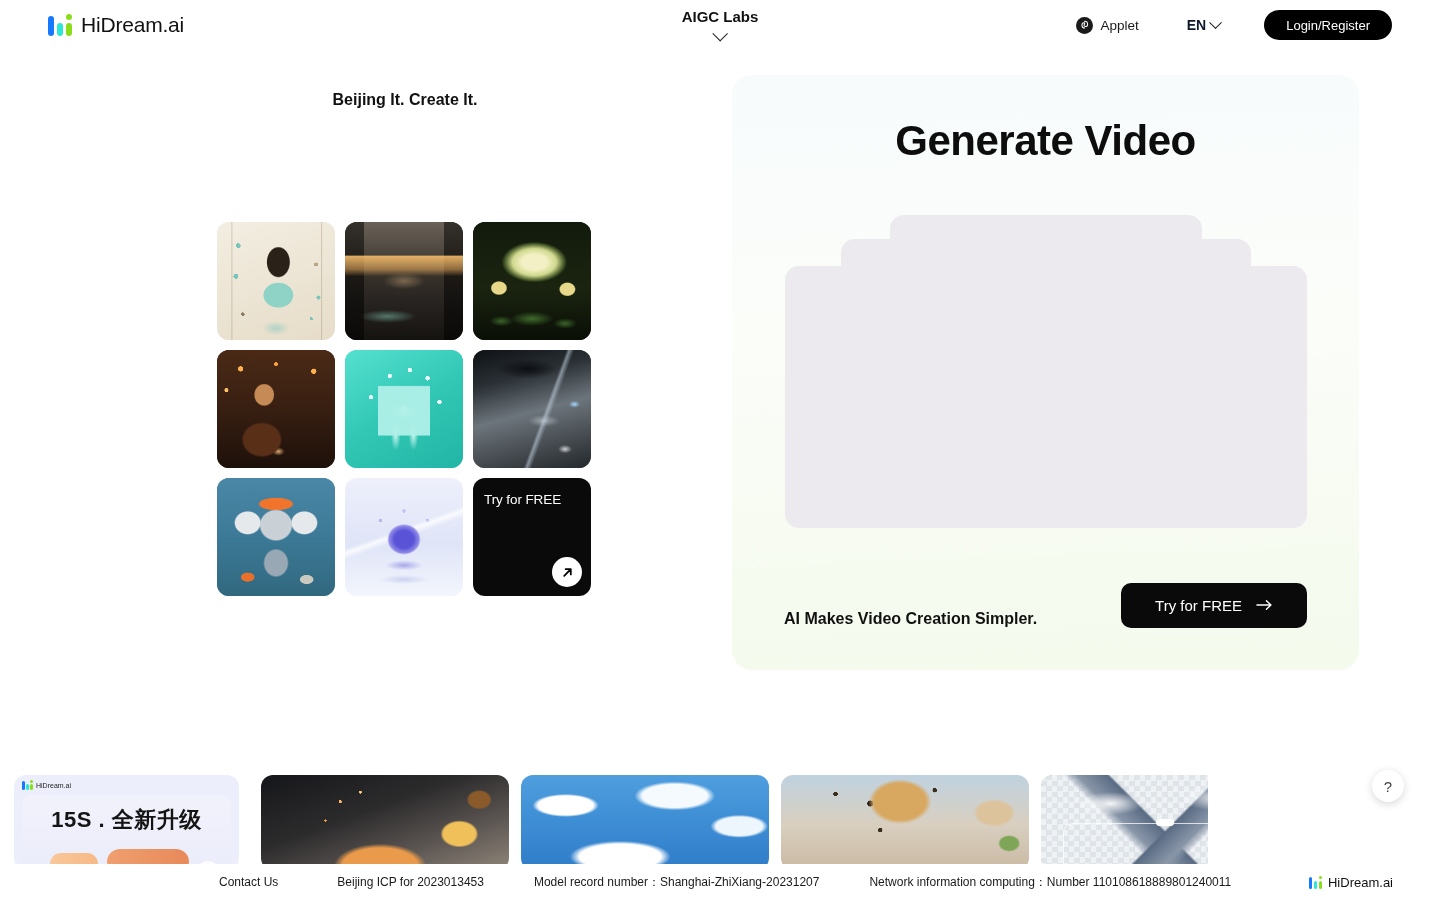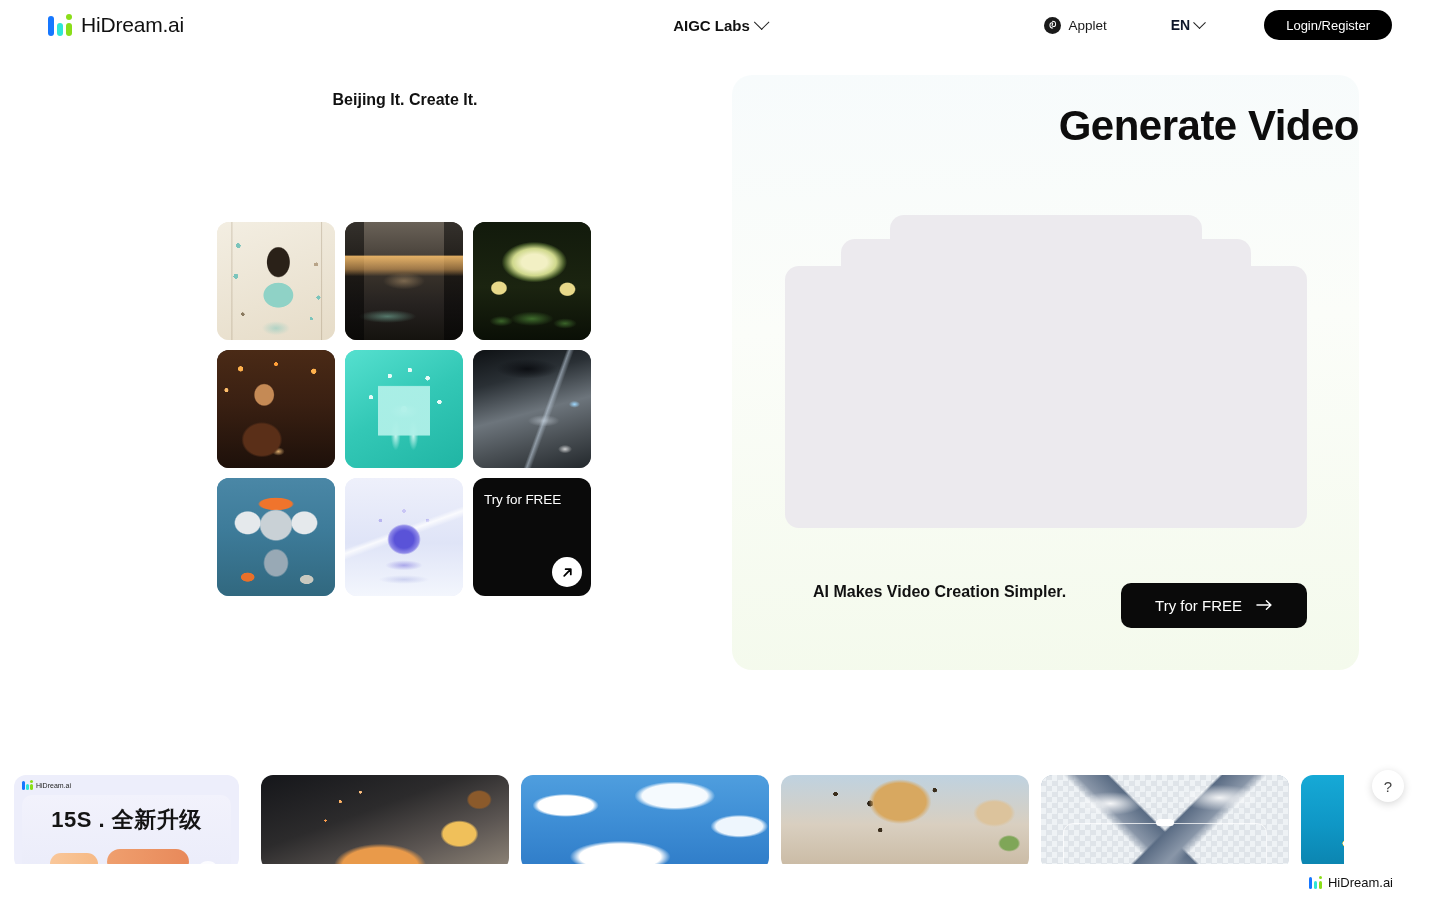--- a/index.html
+++ b/index.html
@@ -35,32 +35,33 @@
   .brand-text {
     font-size: 21px; font-weight: 500; color: #111111;
     letter-spacing: -0.2px;
   }
 
   .nav-center {
     position: absolute; left: 50%; top: 50%;
     transform: translate(-50%, -50%);
     display: flex; align-items: center; gap: 6px;
     cursor: pointer;
+    flex-direction: column;
   }
   .nav-center-label { font-size: 15px; font-weight: 700; color: #111; }
   .chev {
     width: 11px; height: 11px;
     border-right: 1.6px solid #222; border-bottom: 1.6px solid #222;
     transform: rotate(45deg) translate(-2px,-2px);
   }
 
   .header-right {
     position: absolute; right: 48px; top: 50%;
     transform: translateY(-50%);
-    display: flex; align-items: center; gap: 16px;
+    display: flex; align-items: center; gap: 0;
   }
   .applet {
     display: flex; align-items: center; gap: 7px;
     margin-right: 48px; cursor: pointer;
   }
   .applet-icon {
     width: 17px; height: 17px; border-radius: 50%;
     background: #1a1a1a;
     display: flex; align-items: center; justify-content: center;
   }
@@ -291,49 +292,49 @@
   }
 
   
   .panel-video {
     position: absolute; left: 732px; top: 75px;
     width: 627px; height: 595px;
     border-radius: 20px;
     background: linear-gradient(178deg, #f7fbfc 0%, #fbfdf9 42%, #f4faec 100%);
     overflow: hidden;
   }
-  .panel-video .sec-title { margin-top: 30px; text-align: right; }
+  .panel-video .sec-title { margin-top: 45px; }
 
   .vstack { position: absolute; left: 0; right: 0; top: 140px; height: 380px; }
   .vcard {
     position: absolute; background: #eceaee; border-radius: 14px;
   }
   .vc1 { width: 312px; height: 120px; left: 50%; transform: translateX(-50%); top: 0; }
   .vc2 { width: 410px; height: 150px; left: 50%; transform: translateX(-50%); top: 24px; }
   .vc3 { width: 522px; height: 262px; left: 50%; transform: translateX(-50%); top: 51px; }
 
   .vfooter {
     position: absolute; left: 52px; right: 52px; bottom: 42px;
-    display: flex; align-items: flex-start; justify-content: space-between; margin-left: 29px;
+    display: flex; align-items: flex-end; justify-content: space-between;
   }
   .vfooter-text { font-size: 16px; font-weight: 700; color: #111; }
   .vbtn {
     background: #0a0a0a; color: #fff;
     border: none; border-radius: 10px;
     height: 45px; padding: 0 34px;
     font-size: 15px; font-weight: 400;
     display: flex; align-items: center; gap: 14px;
     cursor: pointer;
     font-family: "Liberation Sans", sans-serif;
   }
 
   
   .carousel {
     position: absolute; left: 0; top: 775px;
-    width: 1344px; height: 95px;
+    width: 1208px; height: 95px;
     overflow: hidden;
   }
   .ccard {
     position: absolute; top: 0;
     height: 95px; border-radius: 12px;
     overflow: hidden;
   }
   .c0 { left: 14px;   width: 225px; background: #edeefb; }
   .c1 { left: 261px;  width: 248px; }
   .c2 { left: 521px;  width: 248px; }
@@ -612,20 +613,26 @@
   </div>
 
   <div class="ccard c5">
     <div class="c5-art"></div>
   </div>
 </div>
 
 <div class="help-btn">?</div>
 
 <div class="footer">
+  <div class="footer-items">
+    <span class="fi-1">Contact Us</span>
+    <span class="fi-2">Beijing ICP for 2023013453</span>
+    <span class="fi-3">Model record number：Shanghai-ZhiXiang-20231207</span>
+    <span class="fi-4">Network information computing：Number 110108618889801240011</span>
+  </div>
   <div class="footer-brand">
     <span class="mini-mark">
       <i class="fm1"></i>
         <i class="fm2"></i>
         <i class="fm3"></i>
         <i class="fm4"></i>
     </span>
     <span class="footer-brand-text">HiDream.ai</span>
   </div>
 </div>

